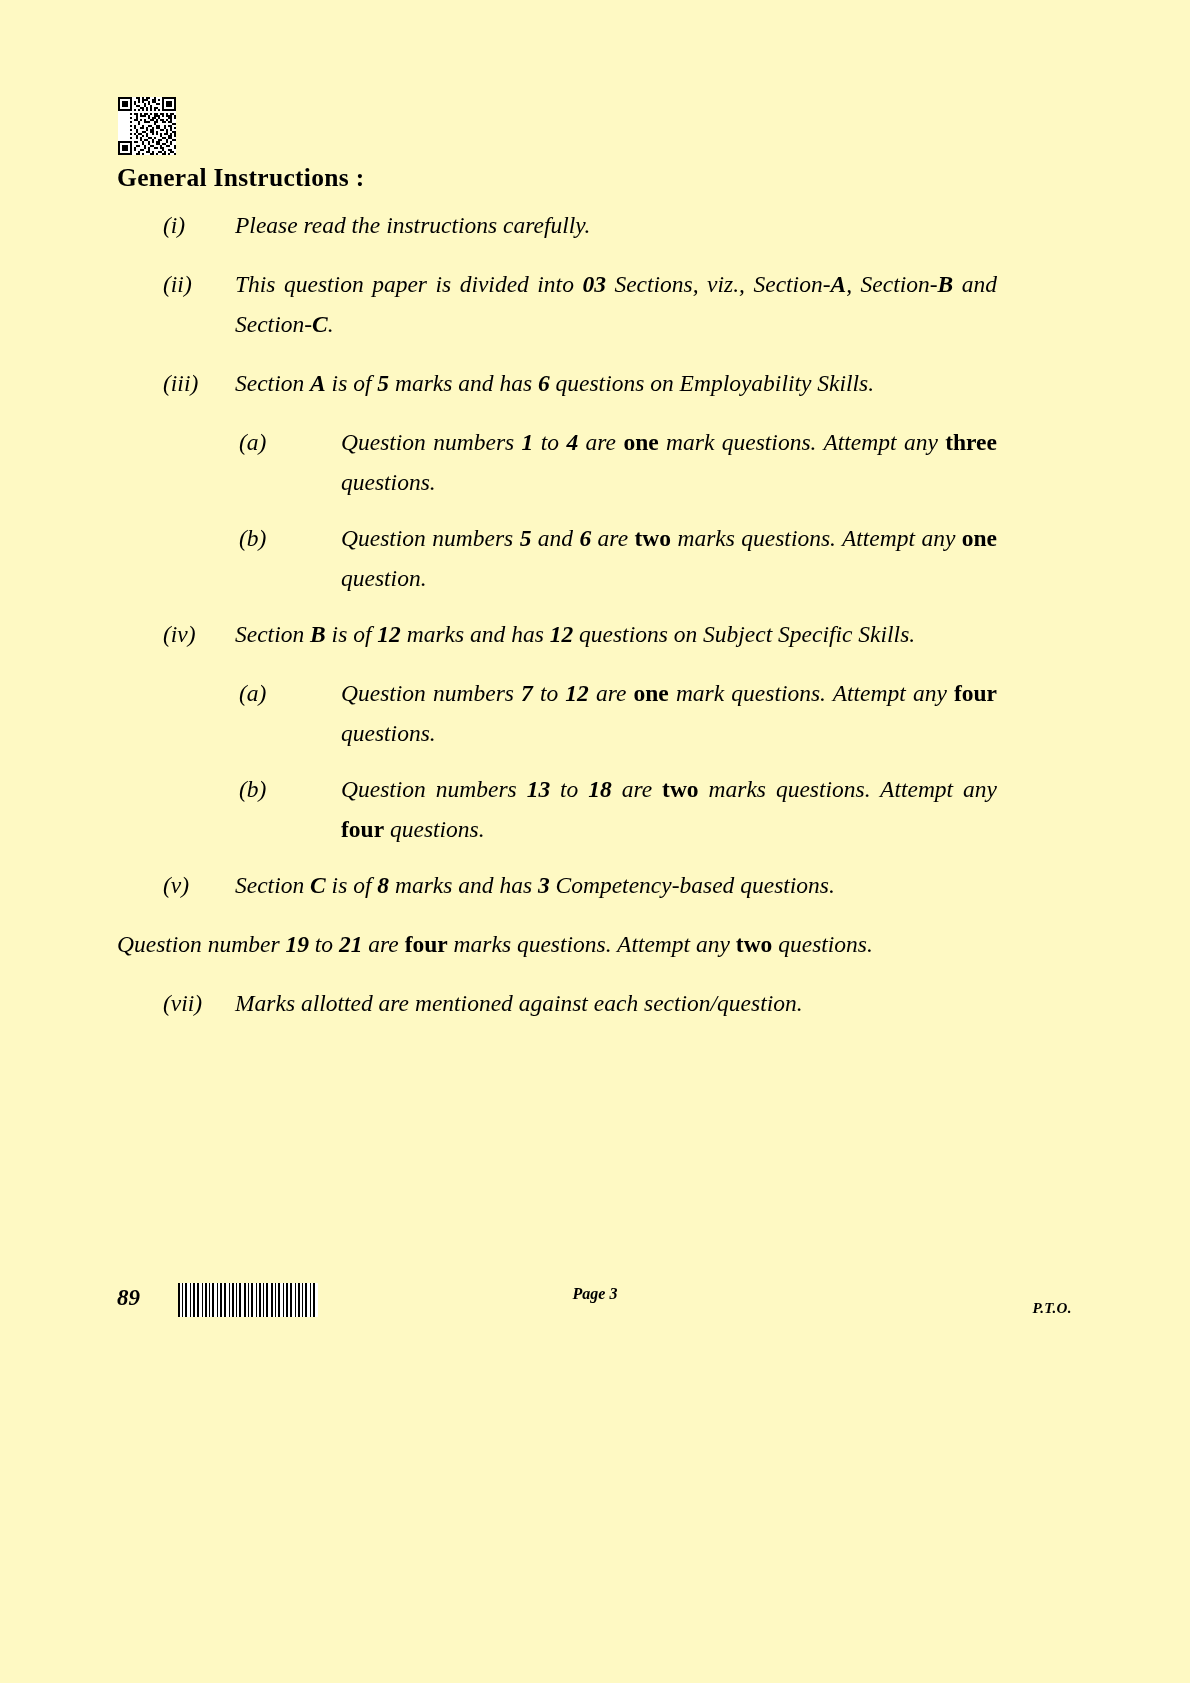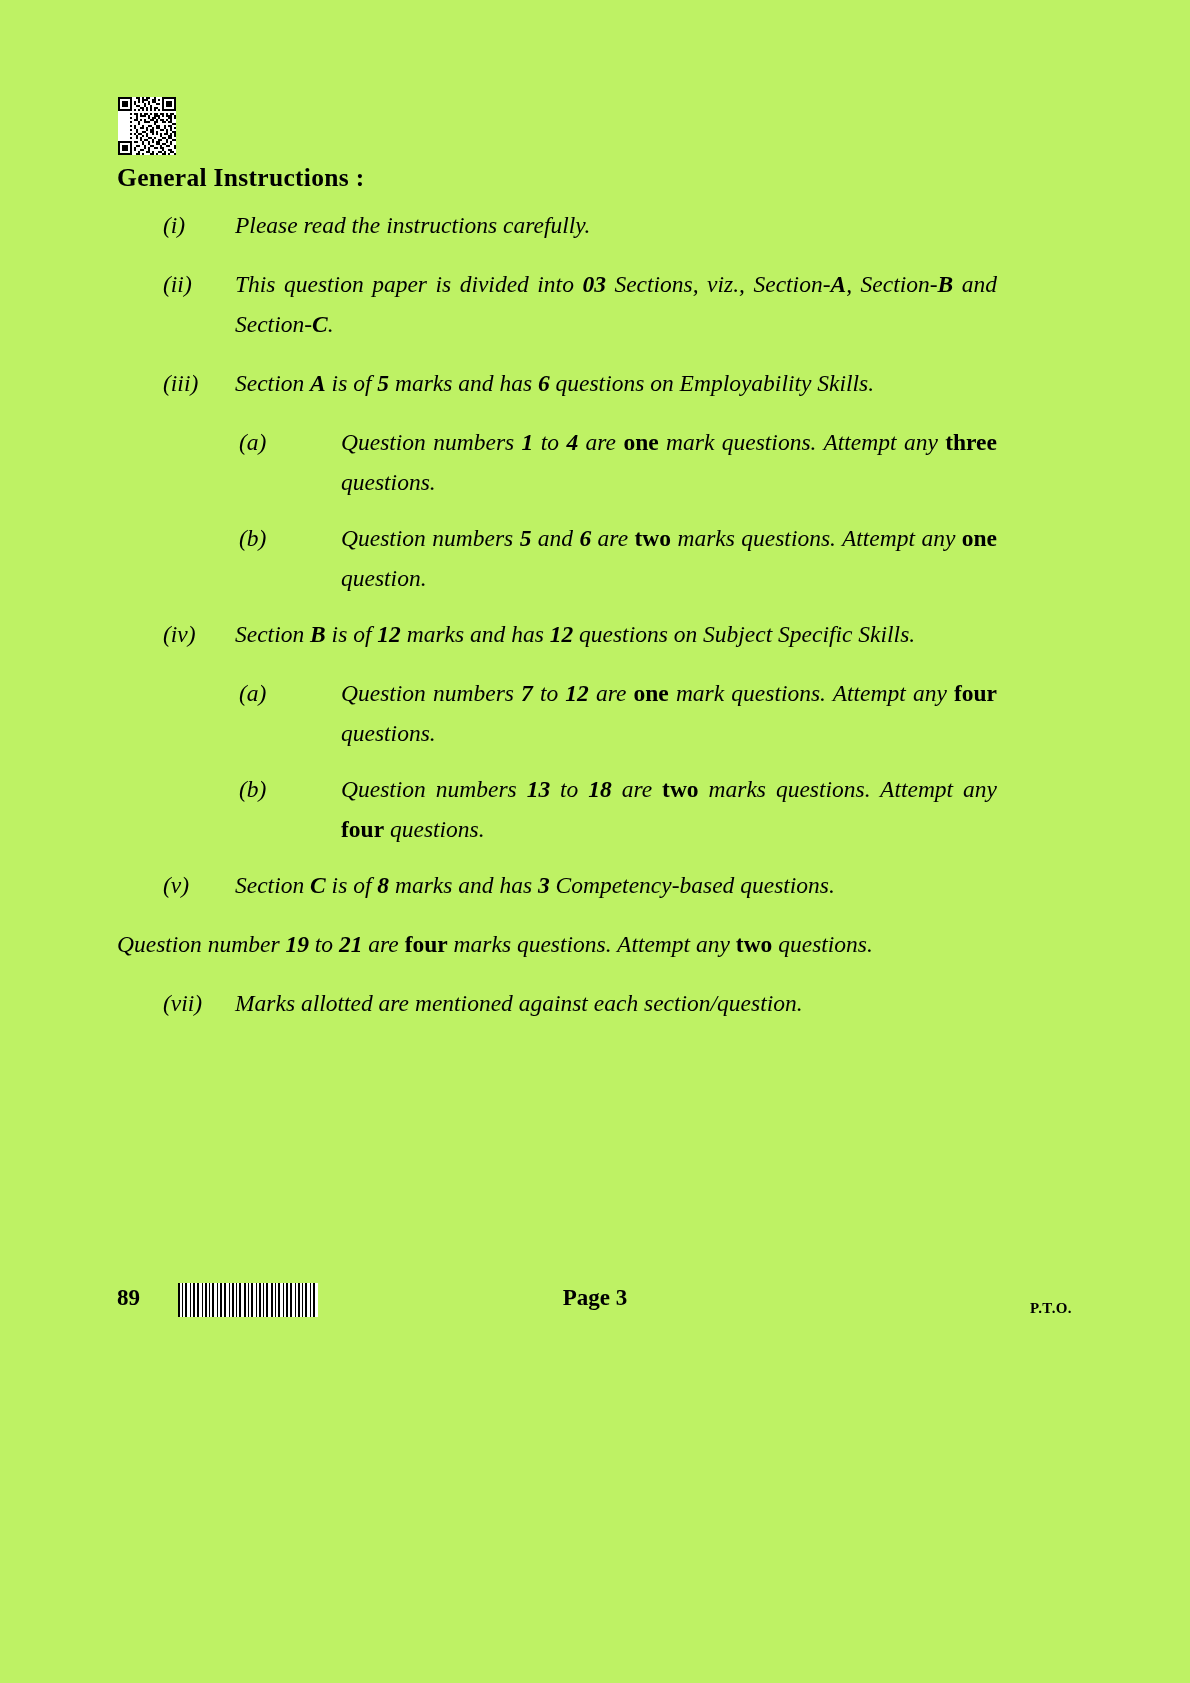--- a/index.html
+++ b/index.html
@@ -12,21 +12,21 @@
     height: 1683px;
     position: relative;
     font-family: "Liberation Serif", "DejaVu Serif", serif;
     color: #000000;
     overflow: hidden;
   }
 
   .page {
     position: absolute;
     inset: 0;
-    background: #bef264;
+    background: #fef9c3;
   }
 
   
   .qr-wrap {
     position: absolute;
     left: 118px;
     top: 97px;
     width: 58px;
     height: 58px;
   }
@@ -102,20 +102,21 @@
     font-style: normal;
   }
 
   
   .footer {
     position: absolute;
     left: 0;
     top: 1283px;
     width: 1190px;
     height: 40px;
+    font-style: italic;
   }
   .footer-code {
     position: absolute;
     left: 117px;
     top: 2px;
     font-size: 23px;
     font-weight: bold;
     font-family: "Liberation Serif", "DejaVu Serif", serif;
   }
   .barcode {
@@ -123,21 +124,21 @@
     left: 178px;
     top: 0px;
     height: 34px;
   }
   .barcode svg { display: block; height: 34px; }
   .footer-page {
     position: absolute;
     left: 0; right: 0;
     top: 2px;
     text-align: center;
-    font-size: 23px;
+    font-size: 16px;
     font-weight: bold;
   }
   .footer-pto {
     position: absolute;
     right: 118px;
     top: 17px;
     font-size: 15px;
     font-weight: bold;
     letter-spacing: 0.4px;
   }

